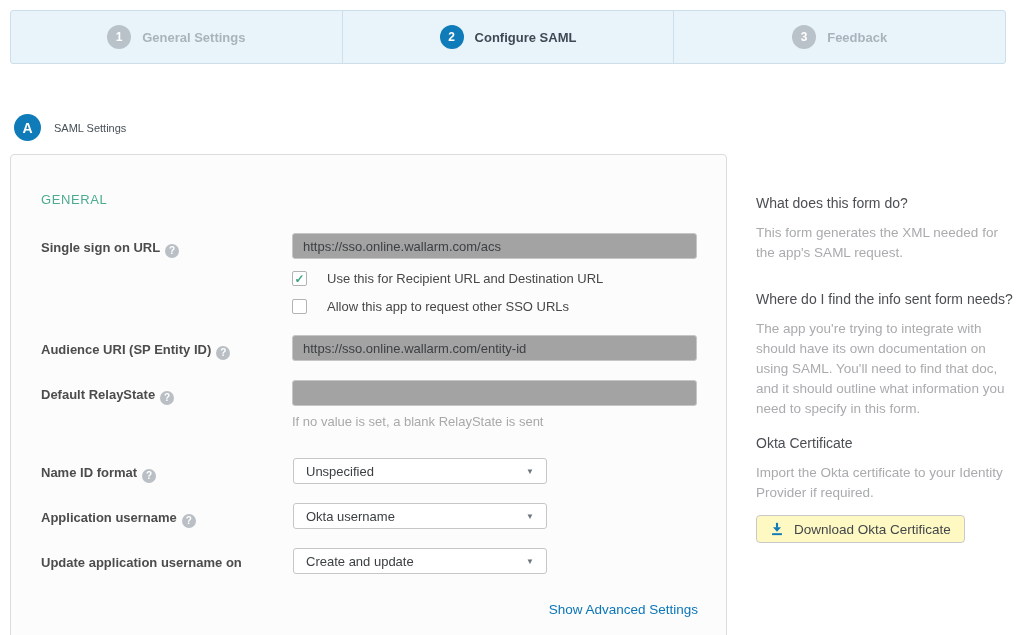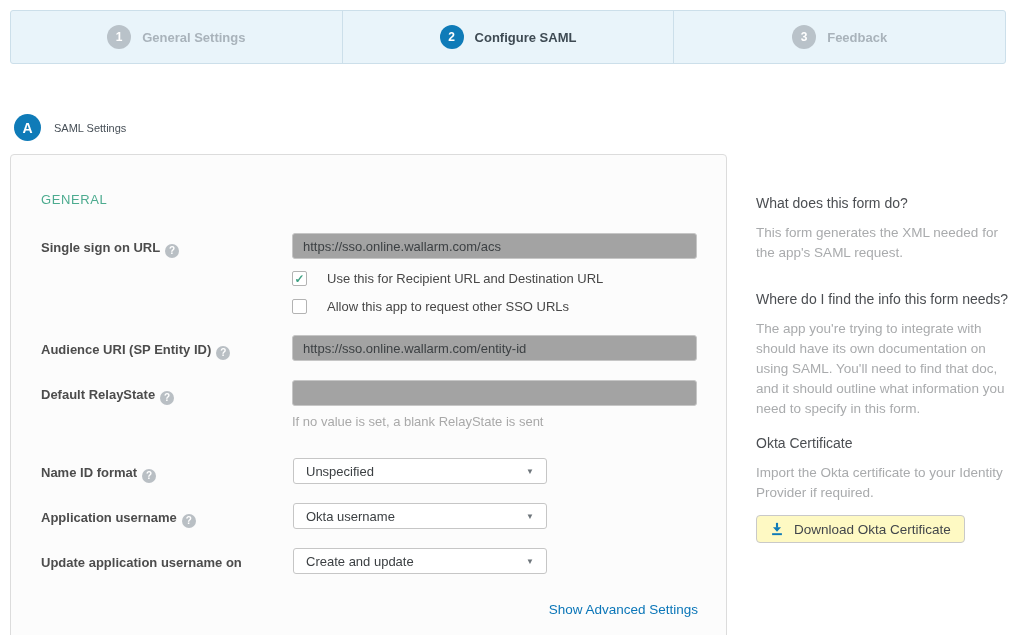--- a/index.html
+++ b/index.html
@@ -193,21 +193,21 @@
 
     <div class="advanced-row">
       <a class="advanced-link">Show Advanced Settings</a>
     </div>
   </div>
 
   <div class="sidebar">
     <div class="sb-heading">What does this form do?</div>
     <div class="sb-para p1">This form generates the XML needed for the app's SAML request.</div>
 
-    <div class="sb-heading">Where do I find the info this form needs?</div>
+    <div class="sb-heading">Where do I find the info sent form needs?</div>
     <div class="sb-para p2">The app you're trying to integrate with should have its own documentation on using SAML. You'll need to find that doc, and it should outline what information you need to specify in this form.</div>
 
     <div class="sb-heading">Okta Certificate</div>
     <div class="sb-para p3">Import the Okta certificate to your Identity Provider if required.</div>
 
     <button class="download-btn">
       <svg class="dl-icon" viewBox="0 0 16 16" aria-hidden="true">
         <g fill="#0f7bb8">
           <rect x="6.8" y="1" width="2.4" height="5.5"></rect>
           <path d="M3.4 5.9h9.2L8 11.2z"></path>

